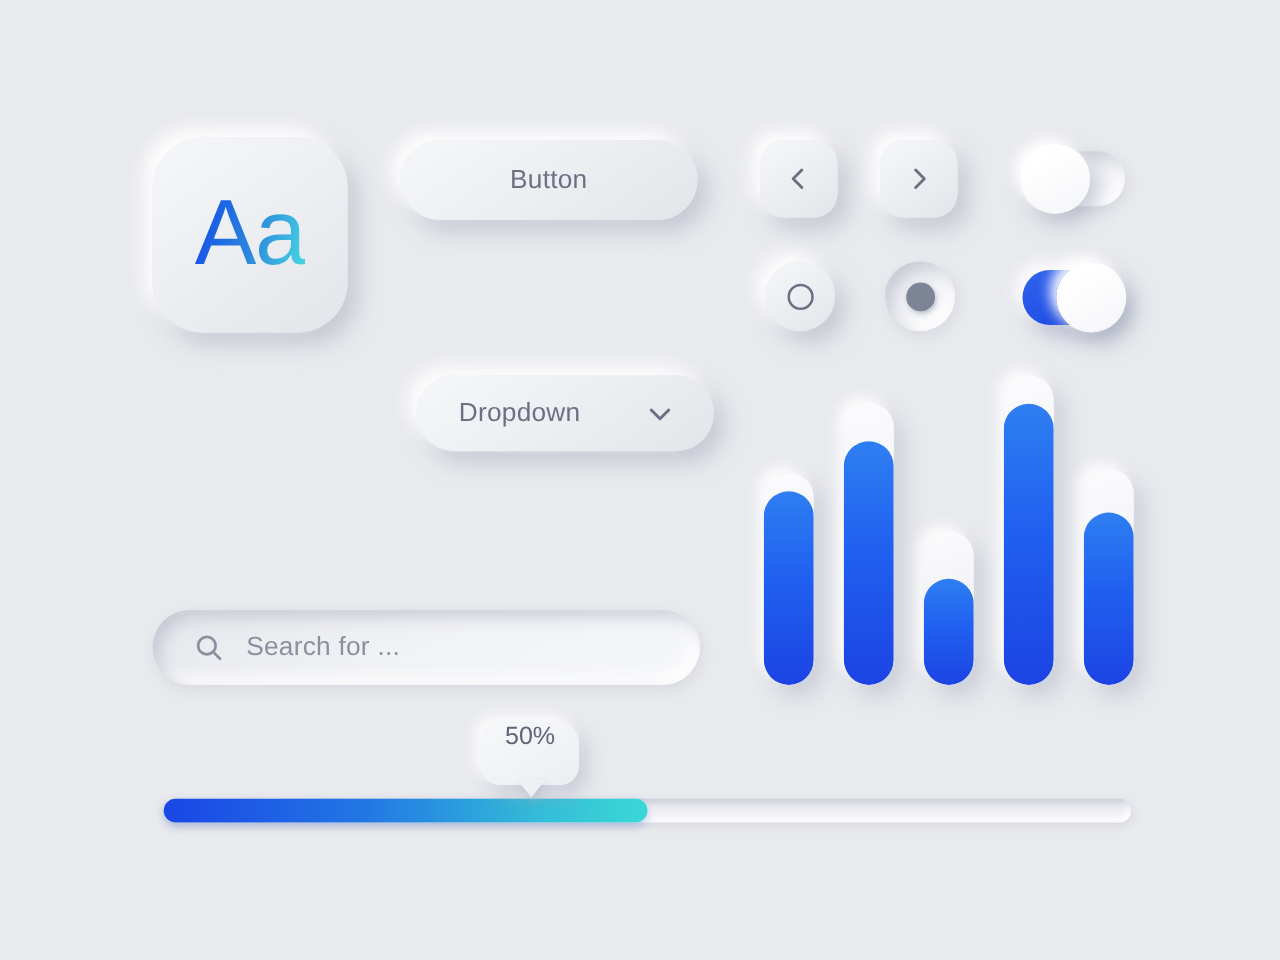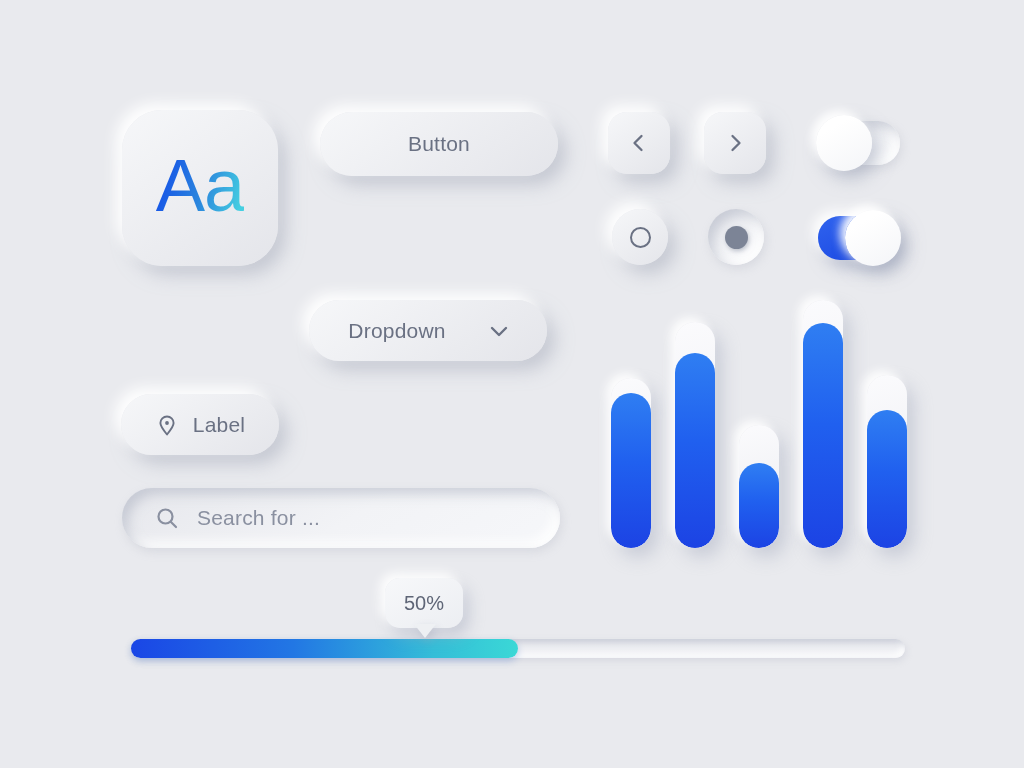--- a/index.html
+++ b/index.html
@@ -69,22 +69,22 @@
   
   .pill {
     position: absolute; border-radius: 60px;
     display: flex; align-items: center; justify-content: center;
     gap: 14px;
   }
 
   #btn-button { left: 320px; top: 112px; width: 238px; height: 64px; }
   #input-field { left: 320px; top: 206px; width: 238px; height: 62px; }
   #btn-share   { left: 121px; top: 300px; width: 158px; height: 61px; }
-  #btn-dropdown{ left: 309px; top: 300px; width: 238px; height: 61px;
-                 justify-content: center; padding: 0 30px 0 34px; gap: 40px; }
+  #btn-dropdown{ left: 333px; top: 300px; width: 238px; height: 61px;
+                 justify-content: space-between; padding: 0 30px 0 34px; gap: 40px; }
   #btn-label   { left: 121px; top: 394px; width: 158px; height: 61px; }
   #btn-adduser { left: 320px; top: 394px; width: 238px; height: 61px; }
   #search-box  { left: 122px; top: 488px; width: 438px; height: 60px;
                  justify-content: flex-start; padding-left: 32px; gap: 17px; }
   #search-text { color: #8a90a0; }
 
   
   .navbtn {
     position: absolute; width: 62px; height: 62px; border-radius: 19px;
     display: flex; align-items: center; justify-content: center;
@@ -152,21 +152,21 @@
   }
   #slider-fill {
     position: absolute; left: 0; top: 0; height: 100%;
     border-radius: 12px;
     background: linear-gradient(90deg, #1a46e6 0%, #2277e4 42%, #34bdd8 78%, #3ad8d6 100%);
     box-shadow: 0 3px 7px rgba(60,110,200,0.30);
   }
   #slider-tooltip {
     position: absolute; left: 385px; top: 578px; width: 78px; height: 50px;
     border-radius: 15px;
-    display: flex; align-items: center; justify-content: center;
+    display: flex; justify-content: center;
     background: linear-gradient(150deg, #f7f8fa, #eceef2);
     box-shadow: -5px -5px 11px rgba(255,255,255,0.95),
                  6px 8px 15px rgba(160,166,186,0.45);
   }
   #slider-tooltip-value { color: #5e6576; font-size: 20px; }
   #slider-tooltip-pointer {
     position: absolute; left: 414px; top: 624px;
     width: 0; height: 0;
     border-left: 11px solid transparent;
     border-right: 11px solid transparent;
@@ -191,29 +191,20 @@
 
   <div id="btn-dropdown" class="pill raised">
     <span class="lbl">Dropdown</span>
     <span>
       <svg width="26" height="26" viewBox="0 0 26 26">
         <polyline class="ico" style="stroke-width:2.4" points="6,10 13,17 20,10"></polyline>
       </svg>
     </span>
   </div>
 
-  <div id="btn-label" class="pill raised">
-    <span>
-      <svg width="24" height="24" viewBox="0 0 24 24">
-        <path class="ico" d="M12 21.5c4.2-5 6.6-8.1 6.6-11.4A6.6 6.6 0 0 0 5.4 10.1c0 3.3 2.4 6.4 6.6 11.4z"></path>
-        <circle cx="12" cy="10" r="1.9" fill="#6a7183" stroke="none"></circle>
-      </svg>
-    </span>
-    <span class="lbl">Label</span>
-  </div>
 
 
   <div id="search-box" class="pill inset">
     <span>
       <svg width="26" height="26" viewBox="0 0 26 26">
         <circle class="ico" style="stroke:#8a90a0;stroke-width:2.2" cx="11.5" cy="11.5" r="7"></circle>
         <line class="ico" style="stroke:#8a90a0;stroke-width:2.2" x1="16.7" y1="16.7" x2="22" y2="22"></line>
       </svg>
     </span>
     <span id="search-text" class="lbl">Search for ...</span>

